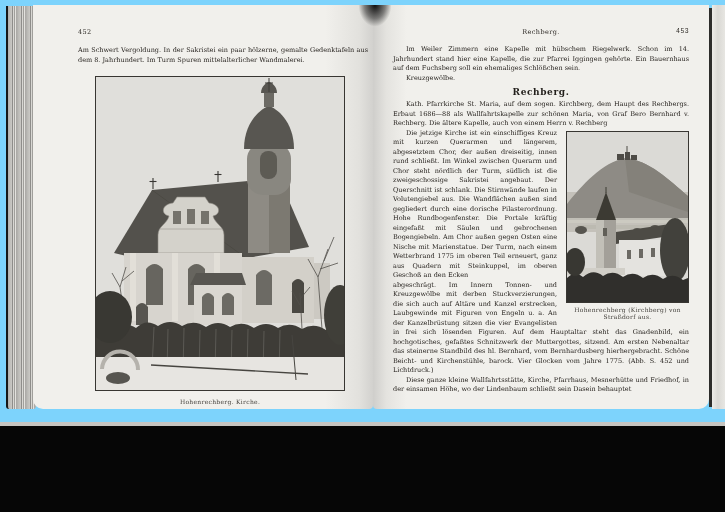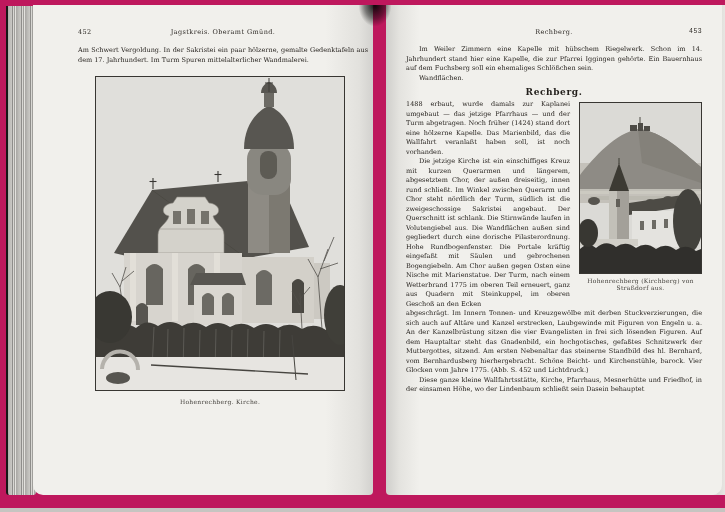--- a/index.html
+++ b/index.html
@@ -1,34 +1,34 @@
 <!DOCTYPE html>
 <html><head>
 <meta charset="utf-8">
 <style>
   html,body{margin:0;padding:0;background:#060606;}
-  .stage{position:relative;width:725px;height:512px;background:#be185d;overflow:hidden;
+  .stage{position:relative;width:725px;height:426px;background:#7dd3fc;overflow:hidden;
          font-family:"DejaVu Serif",serif;color:#26221e;}
   
   .bottom-strip{position:absolute;left:0;right:0;bottom:0;height:4px;background:#c6c5c1;}
   .book{position:absolute;left:0;top:5px;right:0;bottom:15px;}
 
   
   .edge-stack-left{position:absolute;left:6px;top:1px;bottom:2px;width:28px;
     background:repeating-linear-gradient(90deg,#8e8d8a 0px,#d8d7d3 1px,#a09f9b 2px,#e3e2de 3px,#918f8c 4.5px);
     border-left:2px solid #161616;border-radius:0 0 3px 3px;}
   
   .edge-right-line{position:absolute;left:709px;top:3px;bottom:4px;width:3px;background:#2c2c2a;}
   .edge-right-area{position:absolute;left:712px;top:0;bottom:2px;width:13px;
     background:linear-gradient(90deg,#ecebe7,#dad9d5 45%,#e7e6e2);}
 
   .page{position:absolute;top:0;bottom:2px;}
   .page-left{left:33px;width:340px;border-radius:0 0 4px 10px;
     background:linear-gradient(90deg,#f1f0ec 0%,#f1f0ec 86%,#e2e1dd 96%,#d2d1ce 100%);}
-  .page-right{left:386px;width:336px;border-radius:0 0 10px 4px;
+  .page-right{left:373px;width:336px;border-radius:0 0 10px 4px;
     background:linear-gradient(90deg,#cfcecb 0%,#e4e3df 4%,#f1f0ec 10%,#f1f0ec 100%);}
   .gutter-vee{position:absolute;left:352px;top:0;width:46px;height:30px;
     background:radial-gradient(ellipse 50% 100% at 50% 0%,rgba(6,6,6,.96) 0%,rgba(6,6,6,.45) 45%,rgba(6,6,6,0) 72%);}
 
   
   .pgnum,.runhead{position:absolute;top:23px;font-size:6.5px;line-height:8px;letter-spacing:.4px;color:#2c2824;}
   .para{font-size:6.5px;line-height:9.5px;text-align:justify;margin:0;}
   .ind{text-indent:13px;}
   .caption{font-size:6px;color:#45423d;text-align:center;letter-spacing:.3px;line-height:7px;}
 
@@ -56,23 +56,22 @@
 
 <div class="stage">
   <div class="book">
 
     <div class="edge-stack-left"></div>
     <div class="edge-right-line"></div>
     <div class="edge-right-area"></div>
 
     <div class="page page-left">
       <span class="pgnum lp-num">452</span>
-      <span class="runhead lp-head">Jagstkreis. Oberamt Gmünd.</span>
-
-      <p class="para lp-intro">Am Schwert Vergoldung. In der Sakristei ein paar hölzerne, gemalte Gedenktafeln aus dem 17. Jahrhundert. Im Turm Spuren mittelalterlicher Wandmalerei.</p>
+
+      <p class="para lp-intro">Am Schwert Vergoldung. In der Sakristei ein paar hölzerne, gemalte Gedenktafeln aus dem 8. Jahrhundert. Im Turm Spuren mittelalterlicher Wandmalerei.</p>
 
       <div class="lp-figure">
         <svg width="248" height="313" viewBox="0 0 248 313">
           <rect x="0" y="0" width="248" height="313" fill="#e5e4e0"></rect>
           <rect x="0" y="252" width="248" height="61" fill="#eae9e5"></rect>
 
           <polygon points="18,176 56,113 183,101 213,170 146,182 60,186" fill="#514f49"></polygon>
           <line x1="56" y1="113" x2="150" y2="181" stroke="#3e3c37" stroke-width="0.7" opacity="0.6"></line>
 
           <g stroke="#34322e" stroke-width="1.1">
@@ -155,22 +154,23 @@
       <div class="lp-bottom">
       </div>
     </div>
 
     <div class="page page-right">
       <span class="runhead rp-head">Rechberg.</span>
       <span class="pgnum rp-num">453</span>
 
       <div class="rp-flow">
         <p class="para ind">Im Weiler Zimmern eine Kapelle mit hübschem Riegelwerk. Schon im 14. Jahrhundert stand hier eine Kapelle, die zur Pfarrei Iggingen gehörte. Ein Bauernhaus auf dem Fuchsberg soll ein ehemaliges Schlößchen sein.</p>
-        <p class="rp-graves">Wandflächen.</p>
+        <p class="rp-graves">Kreuzgewölbe.</p>
         <h2 class="rp-heading">Rechberg.</h2>
+        <p class="para ind">Kath. Pfarrkirche St. Maria, auf dem sogen. Kirchberg, dem Haupt des Rechbergs. Erbaut 1686—88 als Wallfahrtskapelle zur schönen Maria, von Graf Bero Bernhard v. Rechberg. Die ältere Kapelle, auch von einem Herrn v. Rechberg</p>
 
         <div class="wrapzone">
           <div class="rp-figurewrap">
             <div class="rp-frame">
               <svg width="121" height="170" viewBox="0 0 121 170">
                 <rect x="0" y="0" width="121" height="170" fill="#e0dfdb"></rect>
                 <rect x="0" y="60" width="121" height="40" fill="#c8c5bd"></rect>
 
                 <path d="M0,72 C14,54 36,30 58,26 C82,28 102,48 121,64 L121,88 L0,88 Z" fill="#8f8c85"></path>
                 <path d="M58,26 C82,28 102,48 121,64 L121,80 L62,60 Z" fill="#84817a"></path>
@@ -208,21 +208,20 @@
 
                 <rect x="0" y="136" width="58" height="7" fill="#d5d3cc"></rect>
                 <ellipse cx="108" cy="118" rx="15" ry="32" fill="#3f3e38"></ellipse>
                 <path d="M0,170 L0,146 Q8,138 16,145 Q26,136 36,144 Q46,137 56,145 Q66,138 76,146 Q86,139 96,147 Q106,140 116,148 L121,146 L121,170 Z" fill="#2c2b27"></path>
                 <ellipse cx="8" cy="130" rx="10" ry="14" fill="#34332e"></ellipse>
                 <rect x="0" y="0" width="121" height="170" fill="#8a8880" opacity="0.05"></rect>
               </svg>
             </div>
             <div class="caption rp-caption">Hohenrechberg (Kirchberg) von Straßdorf aus.</div>
           </div>
-          <p class="para">1488 erbaut, wurde damals zur Kaplanei umgebaut — das jetzige Pfarrhaus — und der Turm abgetragen. Noch früher (1424) stand dort eine hölzerne Kapelle. Das Marienbild, das die Wallfahrt veranlaßt haben soll, ist noch vorhanden.</p>
           <p class="para ind">Die jetzige Kirche ist ein einschiffiges Kreuz mit kurzen Querarmen und längerem, abgesetztem Chor, der außen dreiseitig, innen rund schließt. Im Winkel zwischen Querarm und Chor steht nördlich der Turm, südlich ist die zweigeschossige Sakristei angebaut. Der Querschnitt ist schlank. Die Stirnwände laufen in Volutengiebel aus. Die Wandflächen außen sind gegliedert durch eine dorische Pilasterordnung. Hohe Rundbogenfenster. Die Portale kräftig eingefaßt mit Säulen und gebrochenen Bogengiebeln. Am Chor außen gegen Osten eine Nische mit Marienstatue. Der Turm, nach einem Wetterbrand 1775 im oberen Teil erneuert, ganz aus Quadern mit Steinkuppel, im oberen Geschoß an den Ecken</p>
         </div>
 
         <p class="para">abgeschrägt. Im Innern Tonnen- und Kreuzgewölbe mit derben Stuckverzierungen, die sich auch auf Altäre und Kanzel erstrecken, Laubgewinde mit Figuren von Engeln u. a. An der Kanzelbrüstung sitzen die vier Evangelisten in frei sich lösenden Figuren. Auf dem Hauptaltar steht das Gnadenbild, ein hochgotisches, gefaßtes Schnitzwerk der Muttergottes, sitzend. Am ersten Nebenaltar das steinerne Standbild des hl. Bernhard, vom Bernhardusberg hierhergebracht. Schöne Beicht- und Kirchenstühle, barock. Vier Glocken vom Jahre 1775. (Abb. S. 452 und Lichtdruck.)</p>
         <p class="para ind">Diese ganze kleine Wallfahrtsstätte, Kirche, Pfarrhaus, Mesnerhütte und Friedhof, in der einsamen Höhe, wo der Lindenbaum schließt sein Dasein behauptet</p>
       </div>
     </div>
 
     <div class="gutter-vee"></div>
   </div>

